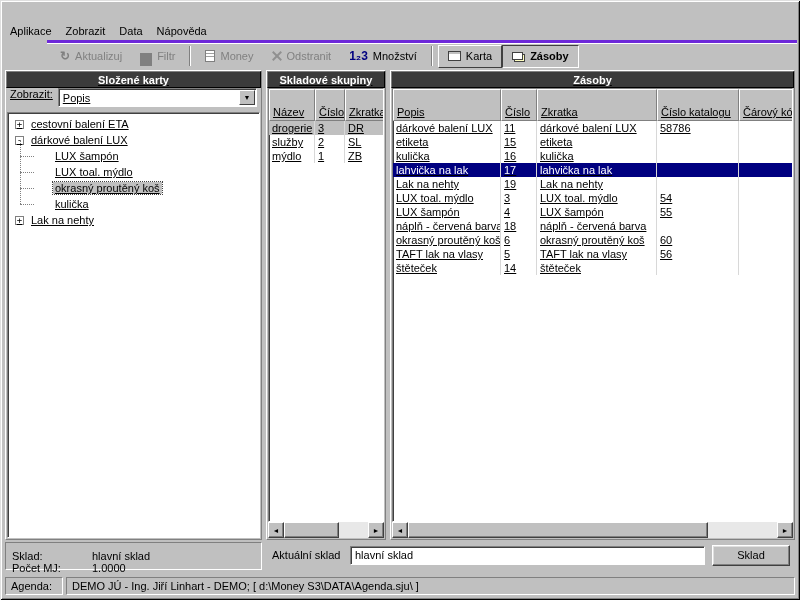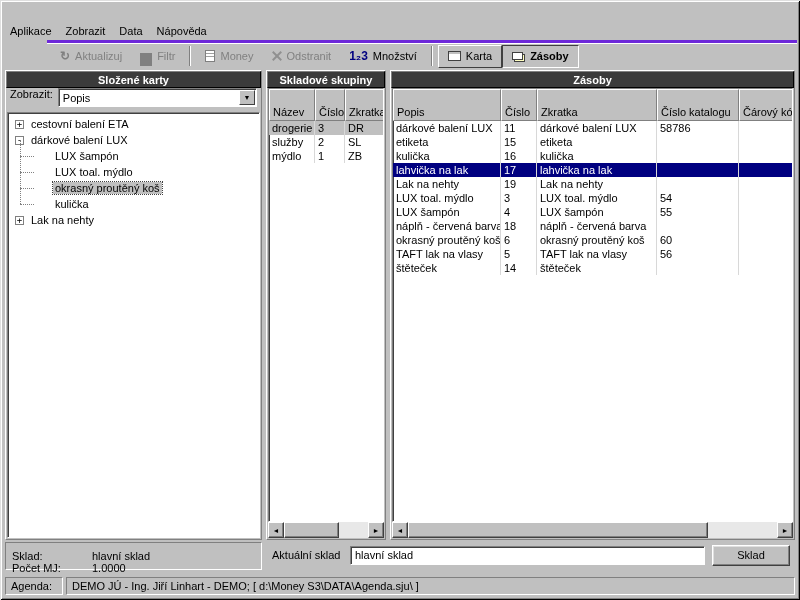--- a/index.html
+++ b/index.html
@@ -59,21 +59,21 @@
   .x-icon { position:relative; width:10px; height:10px; }
   .x-icon::before,.x-icon::after { content:""; position:absolute; left:4px; top:-1px; width:2px; height:12px; background:#909090; }
   .x-icon::before { transform:rotate(45deg); } .x-icon::after { transform:rotate(-45deg); }
   .num-icon { font-size:12px; font-weight:bold; color:#000080; }
   .card-icon { width:13px; height:10px; background:#fff; border:1px solid #404040;
     box-shadow: inset 0 2px 0 #c0c0c0; }
   .stack-icon { width:11px; height:8px; background:#fff; border:1px solid #404040;
     box-shadow: 2px 2px 0 -1px #ffffc0, 2px 2px 0 0 #404040; margin-right:2px; }
   
   .panel { position:absolute; border:1px solid; border-color:#fff #808080 #808080 #fff;
-    background:#c0c0c0; display:flex; flex-direction:column; }
+    background:#c0c0c0; display:flex; flex-direction:column;text-decoration:underline; }
   .panel-title { height:17px; line-height:17px; background:#3b3b3b; color:#fff;
     font-weight:bold; text-align:center; flex:none;
     border:1px solid; border-color:#808080 #000 #000 #808080; }
   .panel-left   { left:5px;  top:70px; width:257px; height:470px; }
   .panel-groups { left:266px; top:70px; width:120px; height:470px; }
   .panel-zasoby { left:390px; top:70px; width:405px; height:470px; }
   .zobrazit-row { height:24px; display:flex; align-items:flex-start; padding:0 4px; gap:5px; flex:none; }
   .combo { flex:1; height:19px; background:#fff; border:1px solid; border-color:#808080 #fff #fff #808080;
     box-shadow: inset 1px 1px 0 #404040; display:flex; align-items:center; }
   .combo-value { flex:1; padding-left:4px; }

